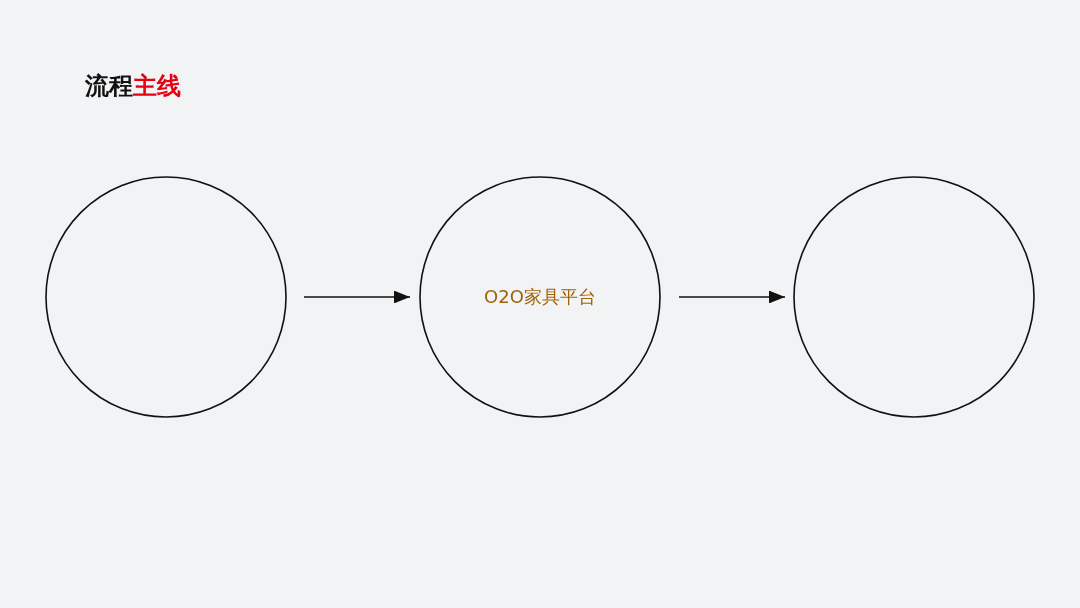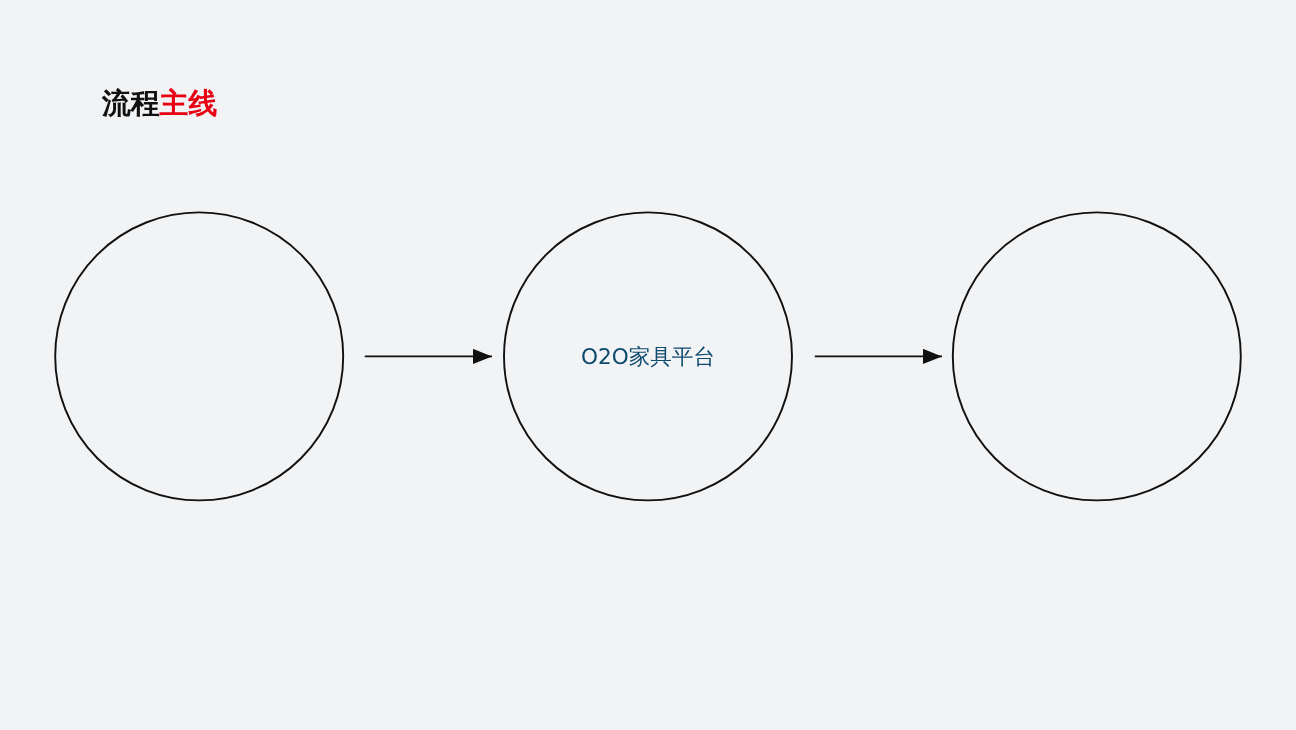--- a/index.html
+++ b/index.html
@@ -1,21 +1,21 @@
 <!DOCTYPE html>
 <html><head>
 <meta charset="utf-8">
 <style>
   html, body { margin:0; padding:0; }
   body { width:1080px; height:608px; background:#f2f3f5; position:relative; overflow:hidden;
          font-family:"DejaVu Sans", "Liberation Sans", sans-serif; }
   .title { position:absolute; left:85px; top:70px; font-size:24px; font-weight:bold; color:#111; letter-spacing:0px; }
   .title .accent { color:#e60012; }
   svg { position:absolute; left:0; top:0; }
-  .node-label { position:absolute; font-size:18px; color:#0c4a6e; transform:translate(-50%,-50%); white-space:nowrap; }
+  .node-label { position:absolute; font-size:18px; color:#a16207; transform:translate(-50%,-50%); white-space:nowrap; }
 </style>
 </head>
 <body>
 
 <div class="title">
   <span>流程</span><span class="accent">主线</span>
 </div>
 
 <svg width="1080" height="608">
   <defs>

